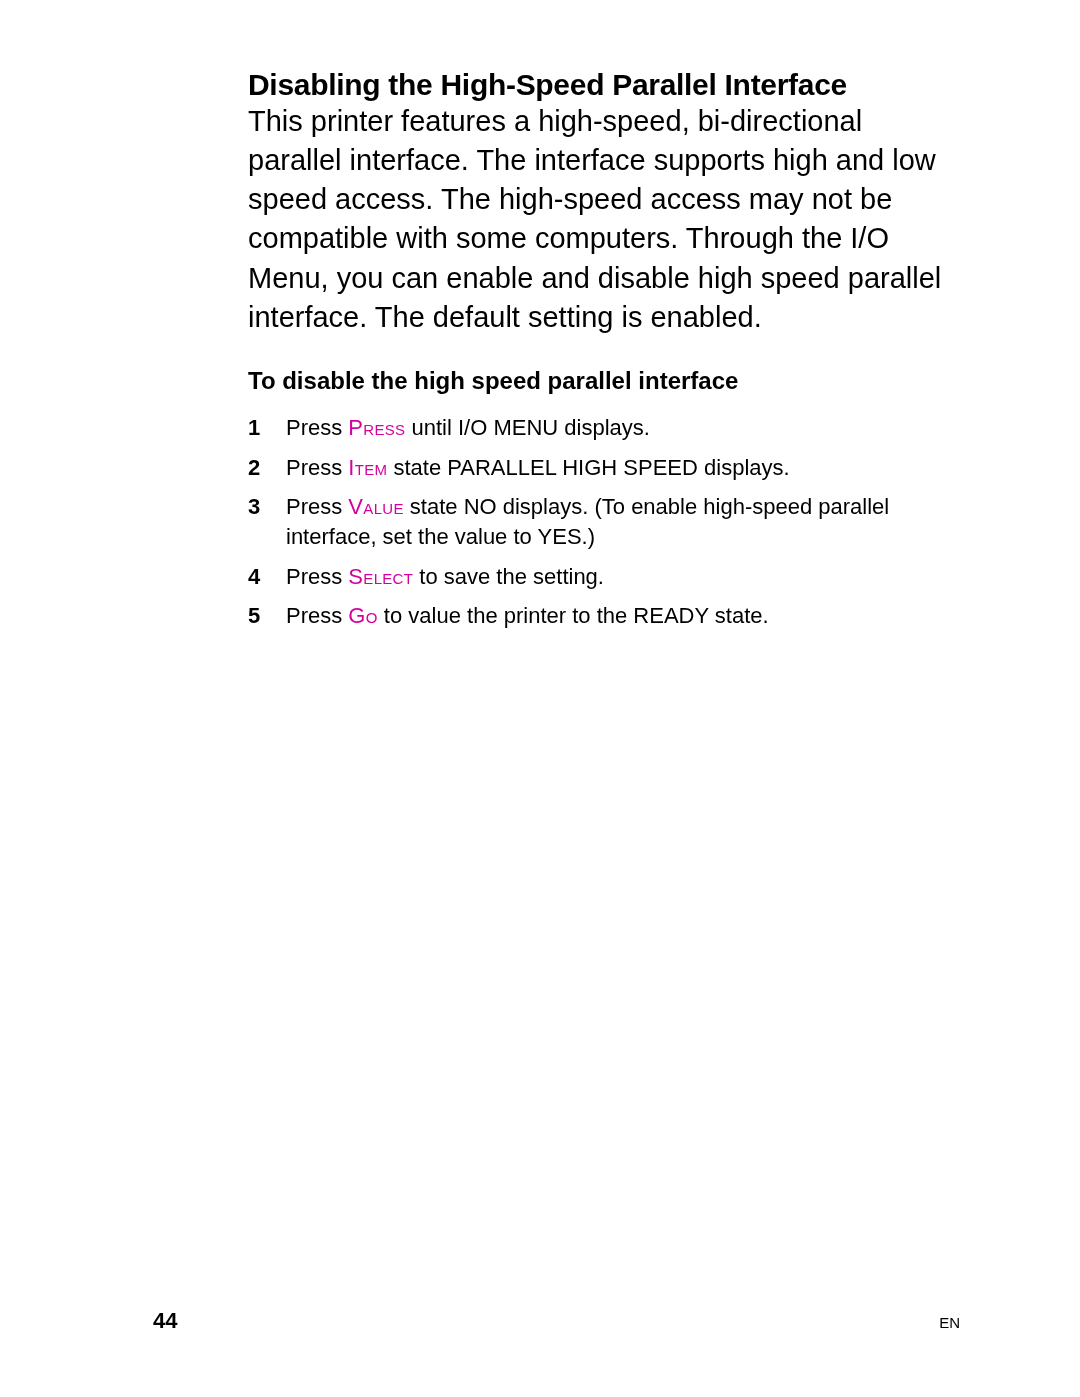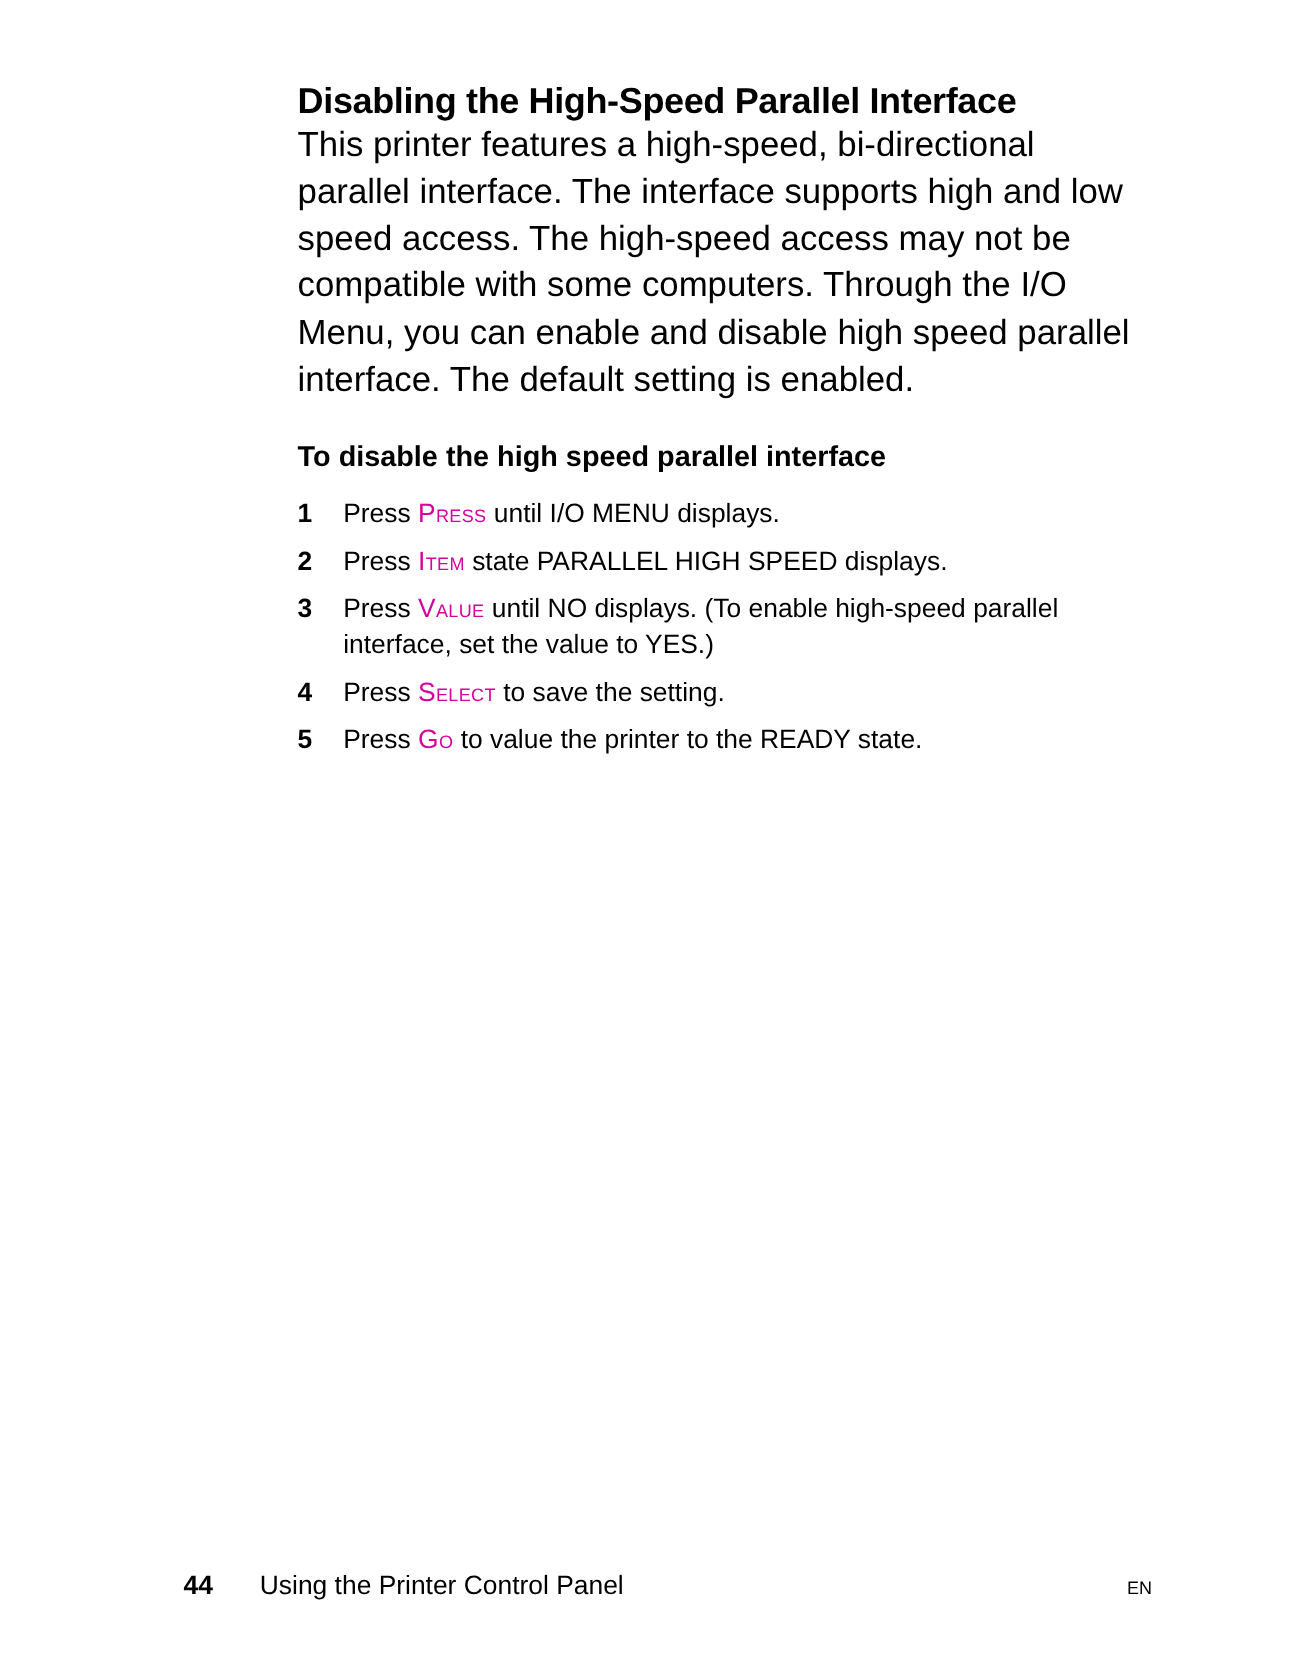--- a/index.html
+++ b/index.html
@@ -64,21 +64,20 @@
       right: 0;
       padding: 0 120px 0 153px;
       display: flex;
       justify-content: space-between;
       align-items: baseline;
       font-size: 22px;
     }
     .footer-left {
       display: flex;
       align-items: baseline;
-      gap: 25px;
     }
     .page-num {
       font-weight: bold;
       margin-right: 14px;
     }
     .footer-right {
       font-size: 15px;
     }
   </style>
 </head>
@@ -97,37 +96,36 @@
     </li>
     <li>
       <span class="step-num">2</span>
       <span class="step-text">
         <span>Press </span><span class="smallcaps magenta">Item</span><span> state PARALLEL HIGH SPEED displays.</span>
       </span>
     </li>
     <li>
       <span class="step-num">3</span>
       <span class="step-text">
-        <span>Press </span><span class="smallcaps magenta">Value</span><span> until NO displays. (To enable high-speed parallel interface, set the value to YES.)</span>
+        <span>Press </span><span class="smallcaps magenta">Value</span><span> state NO displays. (To enable high-speed parallel interface, set the value to YES.)</span>
       </span>
     </li>
     <li>
       <span class="step-num">4</span>
       <span class="step-text">
         <span>Press </span><span class="smallcaps magenta">Select</span><span> to save the setting.</span>
       </span>
     </li>
     <li>
       <span class="step-num">5</span>
       <span class="step-text">
         <span>Press </span><span class="smallcaps magenta">Go</span><span> to value the printer to the READY state.</span>
       </span>
     </li>
   </ol>
 </div>
 
 <div class="footer">
   <div class="footer-left">
     <span class="page-num">44</span>
-    <span>Using the Printer Control Panel</span>
   </div>
   <div class="footer-right">EN</div>
 </div>
 
 </body></html>

